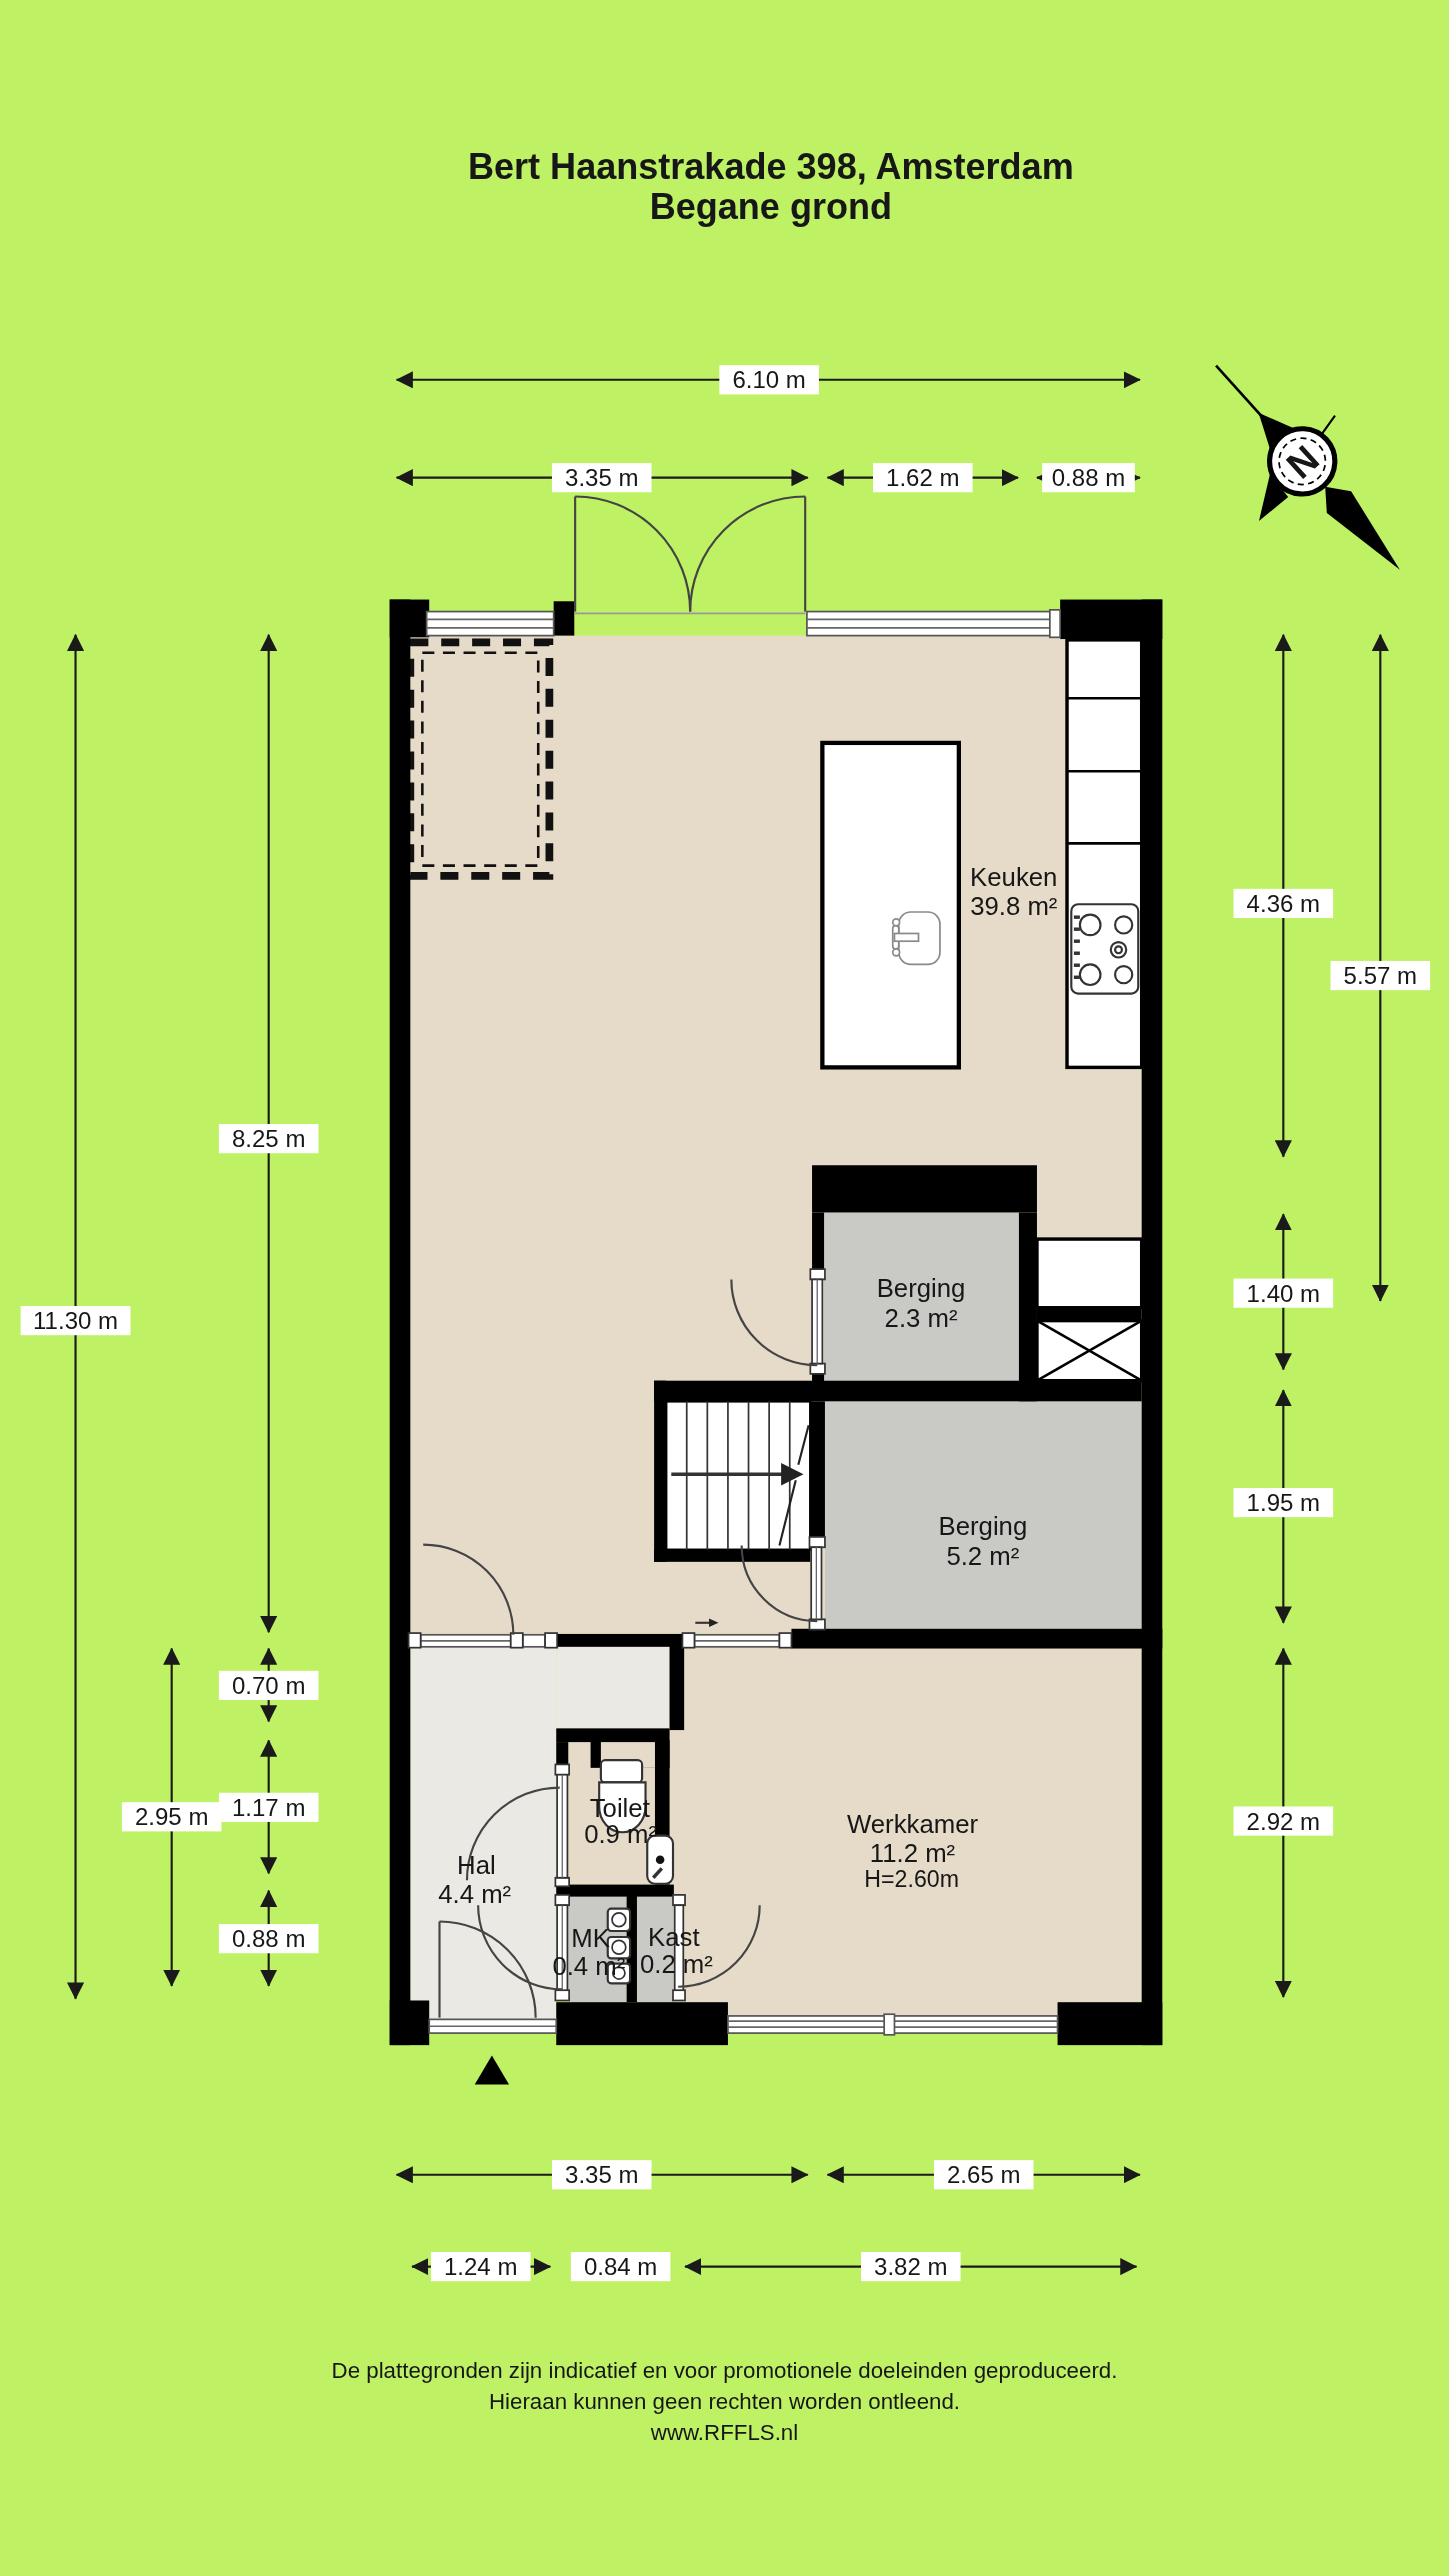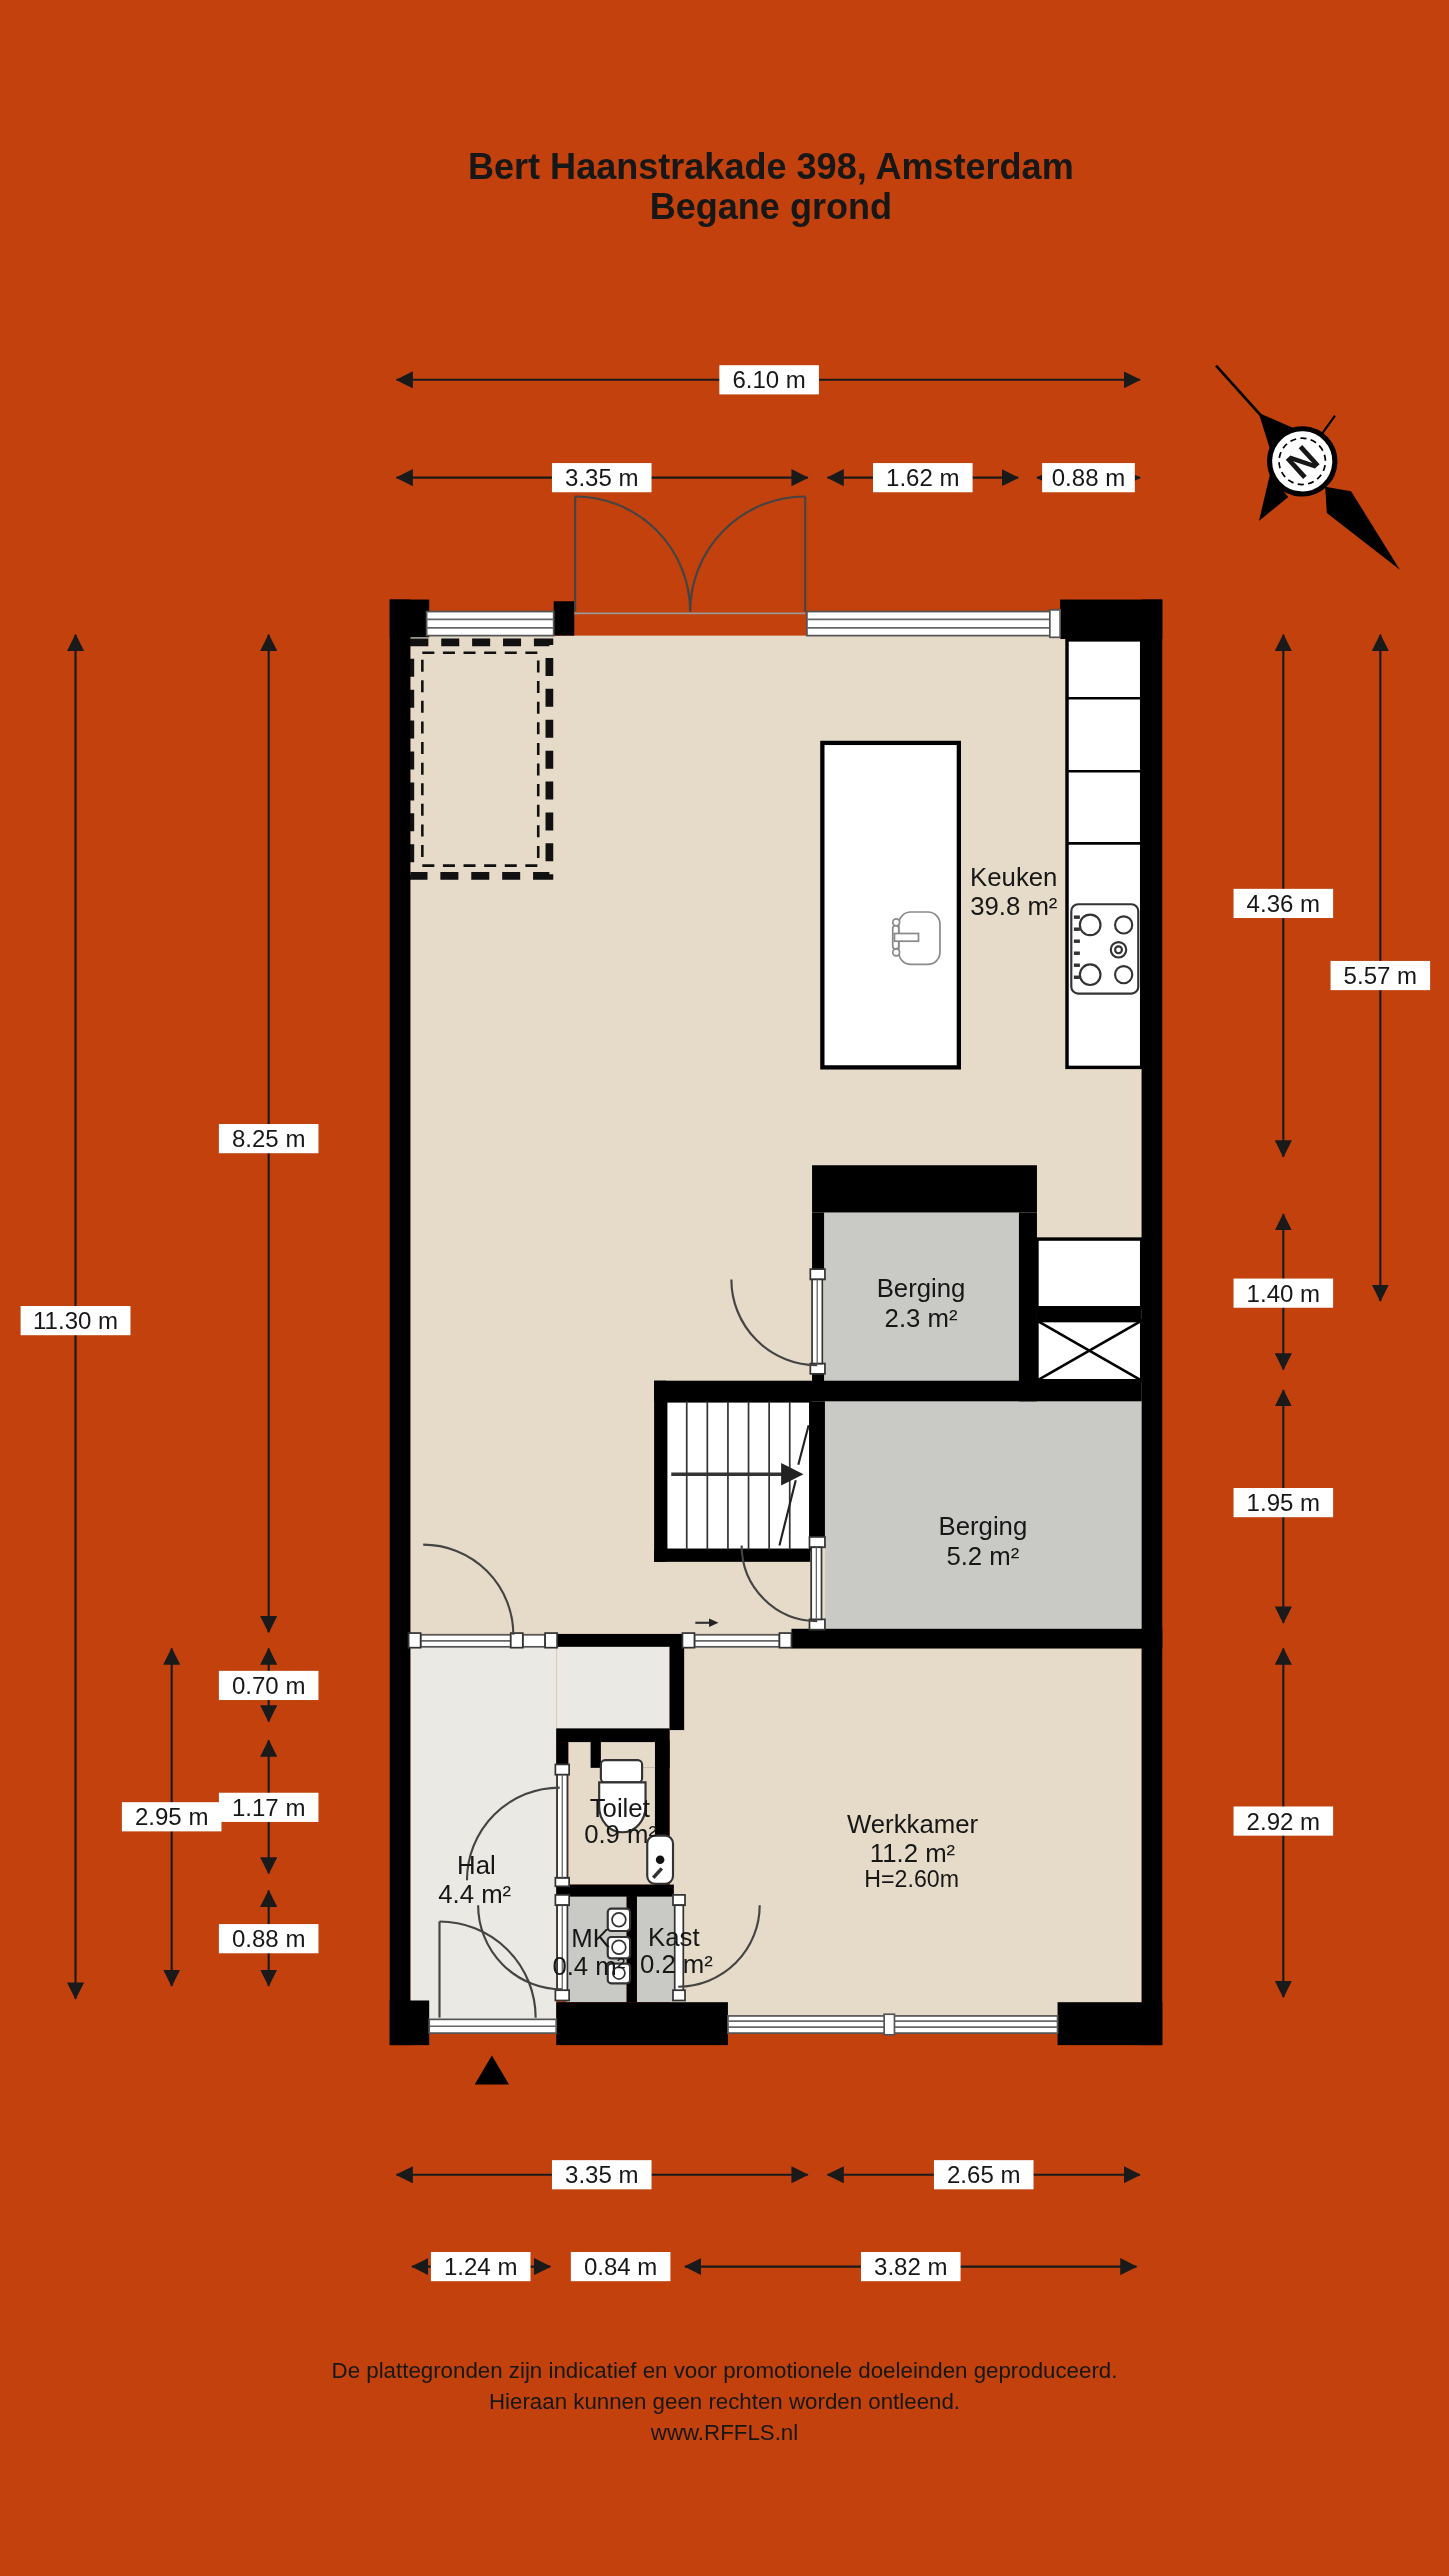--- a/index.html
+++ b/index.html
@@ -1,16 +1,16 @@
 <!DOCTYPE html>
 <html style="font-size:13.7px"><head>
 <meta charset="utf-8">
 <style>
   html,body{margin:0;padding:0;background:#fff;}
-  #stage{position:relative;width:1449px;height:2576px;background:#c2410c;overflow:hidden;
+  #stage{position:relative;width:1449px;height:2576px;background:#bef264;overflow:hidden;
          font-family:"Liberation Sans", sans-serif;}
   svg{position:absolute;left:0;top:0;}
   text{font-family:"Liberation Sans", sans-serif;fill:#171717;}
   .title{font-size:42px;font-weight:bold;}
   .room{font-size:30px;}
   .roomsmall{font-size:27px;}
   .dim{font-size:28px;}
   .footer{font-size:26px;}
   .nletter{font-size:44px;font-weight:bold;}
   .thin{stroke:#444;stroke-width:2.5;fill:none;}

